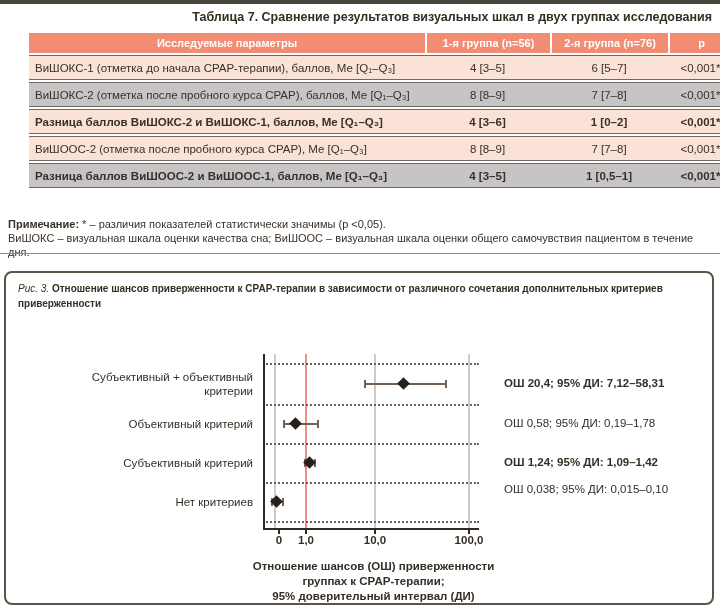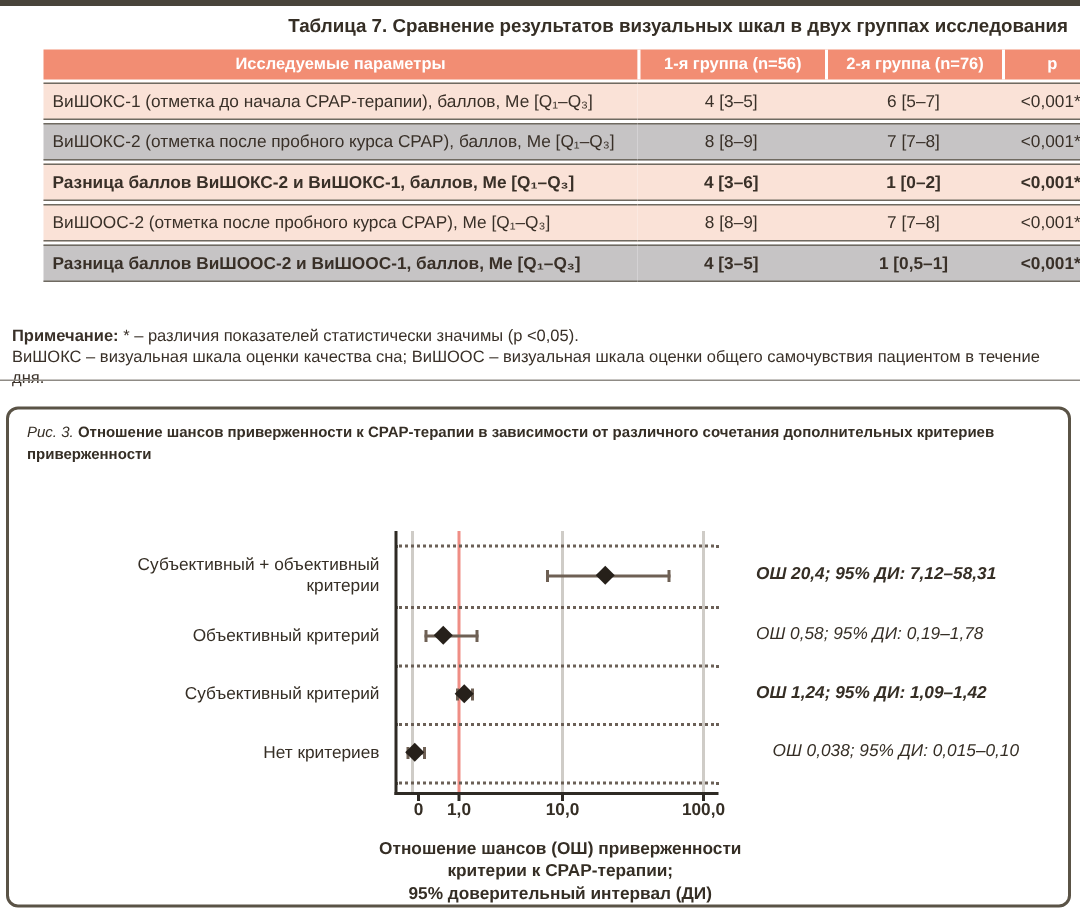--- a/index.html
+++ b/index.html
@@ -55,21 +55,21 @@
   .xaxis{position:absolute;left:257px;top:255px;width:216px;height:2px;background:#2e2a24;}
   .dotline{position:absolute;left:257px;width:216px;height:0;border-top:2px dotted #6b6057;}
   .tick{position:absolute;top:257px;width:2px;height:4px;background:#2e2a24;}
   .ticklab{position:absolute;top:261px;transform:translateX(-50%);font-size:11.5px;font-weight:bold;color:#352e25;}
 
   .ci{position:absolute;height:2px;background:#6e6054;}
   .cap{position:absolute;width:2px;height:8px;background:#6e6054;}
   .diamond{position:absolute;width:9px;height:9px;background:#26201a;transform:rotate(45deg);}
 
   .cat{position:absolute;left:52px;width:195px;text-align:right;font-size:11.5px;line-height:14px;color:#352e25;}
-  .ann{position:absolute;left:498px;font-size:11.5px;color:#352e25;white-space:nowrap;font-style:italic;}
+  .ann{position:absolute;left:498px;font-size:11.5px;color:#352e25;white-space:nowrap;}
   .ann.boldann{font-weight:bold;}
 
   .xlabel{position:absolute;left:215px;top:286px;width:305px;text-align:center;
     font-size:11.5px;font-weight:bold;line-height:15px;color:#352e25;}
 </style>
 </head>
 <body>
 
 <div class="topbar"></div>
 
@@ -181,21 +181,21 @@
   <div class="diamond" style="left:266px;top:224px;"></div>
 
   <div class="cat" style="top:97px;">Субъективный + объективный критерии</div>
   <div class="cat" style="top:144px;">Объективный критерий</div>
   <div class="cat" style="top:183px;">Субъективный критерий</div>
   <div class="cat" style="top:222px;">Нет критериев</div>
 
   <div class="ann boldann" style="top:104px;">ОШ 20,4; 95% ДИ: 7,12–58,31</div>
   <div class="ann" style="top:144px;">ОШ 0,58; 95% ДИ: 0,19–1,78</div>
   <div class="ann boldann" style="top:183px;">ОШ 1,24; 95% ДИ: 1,09–1,42</div>
-  <div class="ann" style="top:222px;margin-left:11px;">ОШ 0,038; 95% ДИ: 0,015–0,10</div>
+  <div class="ann" style="top:210px;">ОШ 0,038; 95% ДИ: 0,015–0,10</div>
 
   <div class="xlabel">
     <div>Отношение шансов (ОШ) приверженности</div>
-    <div>критерии к CPAP-терапии;</div>
+    <div>группах к CPAP-терапии;</div>
     <div>95% доверительный интервал (ДИ)</div>
   </div>
 
 </div>
 
 </body></html>

